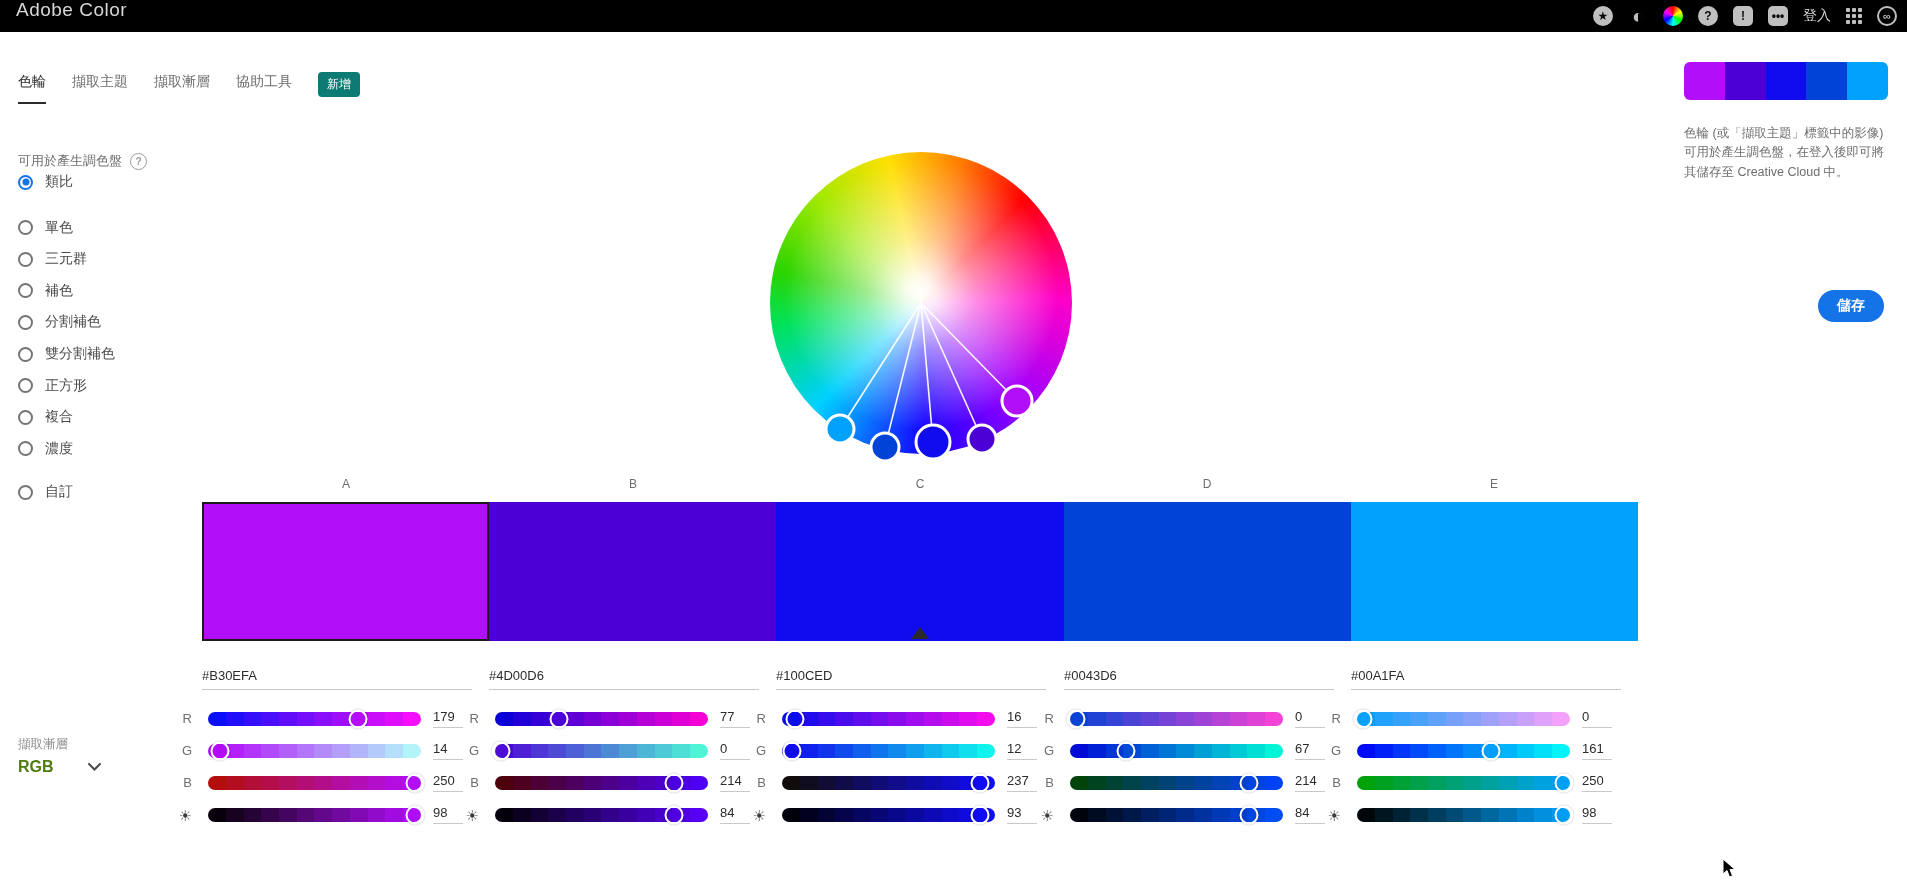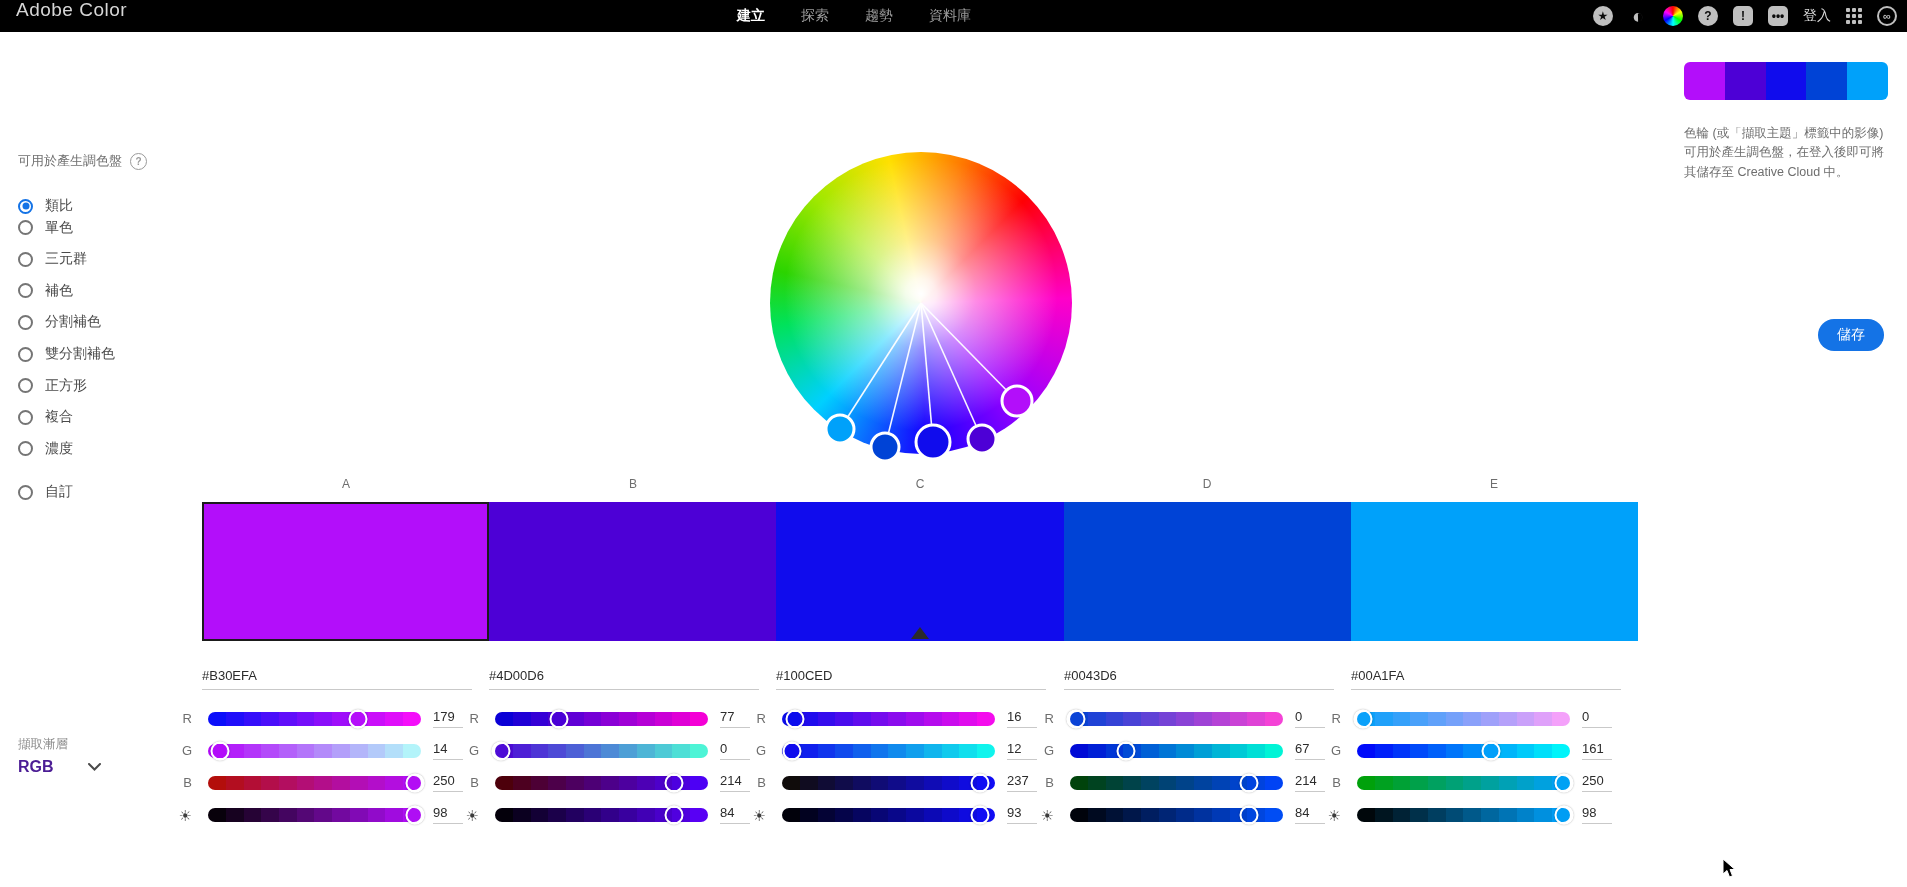--- a/index.html
+++ b/index.html
@@ -31,21 +31,21 @@
   .harmony-title{position:absolute;left:18px;top:152px;font-size:13px;color:#707070;display:flex;align-items:center;gap:8px;}
   .help-circ{width:15px;height:15px;border-radius:50%;border:1.5px solid #9a9a9a;color:#9a9a9a;font-size:10px;display:flex;align-items:center;justify-content:center;font-weight:bold;}
   .radio-row{position:absolute;left:18px;display:flex;align-items:center;gap:12px;cursor:pointer;height:20px;}
   .radio{width:15px;height:15px;border-radius:50%;border:2px solid #757575;box-sizing:border-box;position:relative;flex:none;}
   .radio-row.sel .radio{border-color:var(--radio-blue);}
   .radio-row.sel .radio::after{content:"";position:absolute;left:50%;top:50%;width:7px;height:7px;border-radius:50%;background:var(--radio-blue);transform:translate(-50%,-50%);}
   .radio-label{font-size:14px;color:#4a4a4a;}
 
   
   .cmode-label{position:absolute;left:18px;top:736px;font-size:12.5px;color:#8a8a8a;}
-  .cmode-value{position:absolute;left:18px;top:758px;font-size:16px;font-weight:bold;color:#4c1d95;display:flex;align-items:center;gap:34px;cursor:pointer;}
+  .cmode-value{position:absolute;left:18px;top:758px;font-size:16px;font-weight:bold;color:#4d7c0f;display:flex;align-items:center;gap:34px;cursor:pointer;}
 
   
   .wheel{position:absolute;left:770px;top:152px;width:302px;height:302px;border-radius:50%;
     background:radial-gradient(circle at 50% 47%, #ffffff 0%, rgba(255,255,255,.92) 7%, rgba(255,255,255,.55) 25%, rgba(255,255,255,0) 62%),
     conic-gradient(from 45deg, #ff0004, #ff00c8 12%, #9b00ff 25%, #1500ff 37%, #00d0ff 50%, #00e25b 60%, #2bd400 66%, #a0e800 75%, #ffe000 84%, #ff7a00 92%, #ff0004 100%);}
   .wheel-overlay{position:absolute;left:766px;top:148px;width:316px;height:336px;pointer-events:none;}
   .wheel-overlay circle.handle{pointer-events:auto;cursor:grab;}
 
   
   .letters{position:absolute;top:477px;left:0;width:100%;}
@@ -60,37 +60,31 @@
   .srow-label{position:absolute;width:22px;text-align:right;font-size:13px;color:#6e6e6e;}
   .srow-label.sun{font-size:15px;color:#3c3c3c;}
   .track{position:absolute;width:213px;height:14px;border-radius:7px;cursor:pointer;}
   .knob{position:absolute;top:50%;width:15px;height:15px;border:2.5px solid #fff;border-radius:50%;transform:translate(-50%,-50%);box-shadow:0 0 2px rgba(0,0,0,.35);cursor:grab;}
   .sval{position:absolute;width:30px;font-size:13px;color:#2c2c2c;border-bottom:1px solid #c9c9c9;padding-bottom:3px;cursor:text;}
 
   
   .rpanel-strip{position:absolute;left:1684px;top:62px;width:204px;height:38px;border-radius:6px;overflow:hidden;display:flex;}
   .rpanel-strip div{flex:1;}
   .rpara{position:absolute;left:1684px;width:206px;font-size:12.5px;line-height:1.55;color:#6e6e6e;}
-  .save-btn{position:absolute;left:1818px;top:290px;background:var(--save-blue);color:#fff;font-size:14px;font-weight:normal;border:none;border-radius:16px;padding:7px 19px;cursor:pointer;margin-top:29px;}
+  .save-btn{position:absolute;left:1818px;top:290px;background:var(--save-blue);color:#fff;font-size:14px;font-weight:bold;border:none;border-radius:16px;padding:7px 19px;cursor:pointer;}
 
   .cursor{position:absolute;left:1722px;top:858px;pointer-events:none;z-index:9;}
 </style>
 </head>
 <body>
 
 <div id="app">
 
   <div class="topbar">
     <div class="logo">Adobe Color</div>
-    <div class="mainnav">
-      <span class="nav-item active">建立</span>
-      <span class="nav-item">探索</span>
-      <span class="nav-item">趨勢</span>
-      <span class="nav-item">資料庫</span>
-    </div>
     <div class="top-icons">
       <span class="hicon">★</span>
       <span class="hicon flat">◐</span>
       <span class="hicon wheelic">.</span>
       <span class="hicon">?</span>
       <span class="hicon square">!</span>
       <span class="hicon square">•••</span>
       <span class="signin">登入</span>
       <span class="gridic">
           <i></i>
@@ -100,27 +94,34 @@
           <i></i>
           <i></i>
           <i></i>
           <i></i>
           <i></i>
         </span>
       <span class="hicon ringic">∞</span>
     </div>
   </div>
 
+  <div class="tabs">
+    <span class="tab active">色輪</span>
+    <span class="tab">擷取主題</span>
+    <span class="tab">擷取漸層</span>
+    <span class="tab">協助工具</span>
+    <span class="badge">新增</span>
+  </div>
 
   <div class="harmony-title">
     <span>可用於產生調色盤</span>
     <span class="help-circ">?</span>
   </div>
   <div id="radioList">
-      <div class="radio-row sel" style="top: 196px; text-align: right;">
+      <div class="radio-row sel" style="top: 172px; text-align: right;">
         <span class="radio"></span>
         <span class="radio-label">類比</span>
       </div>
       <div class="radio-row" style="top: 217.6px;">
         <span class="radio"></span>
         <span class="radio-label">單色</span>
       </div>
       <div class="radio-row" style="top: 249.2px;">
         <span class="radio"></span>
         <span class="radio-label">三元群</span>

